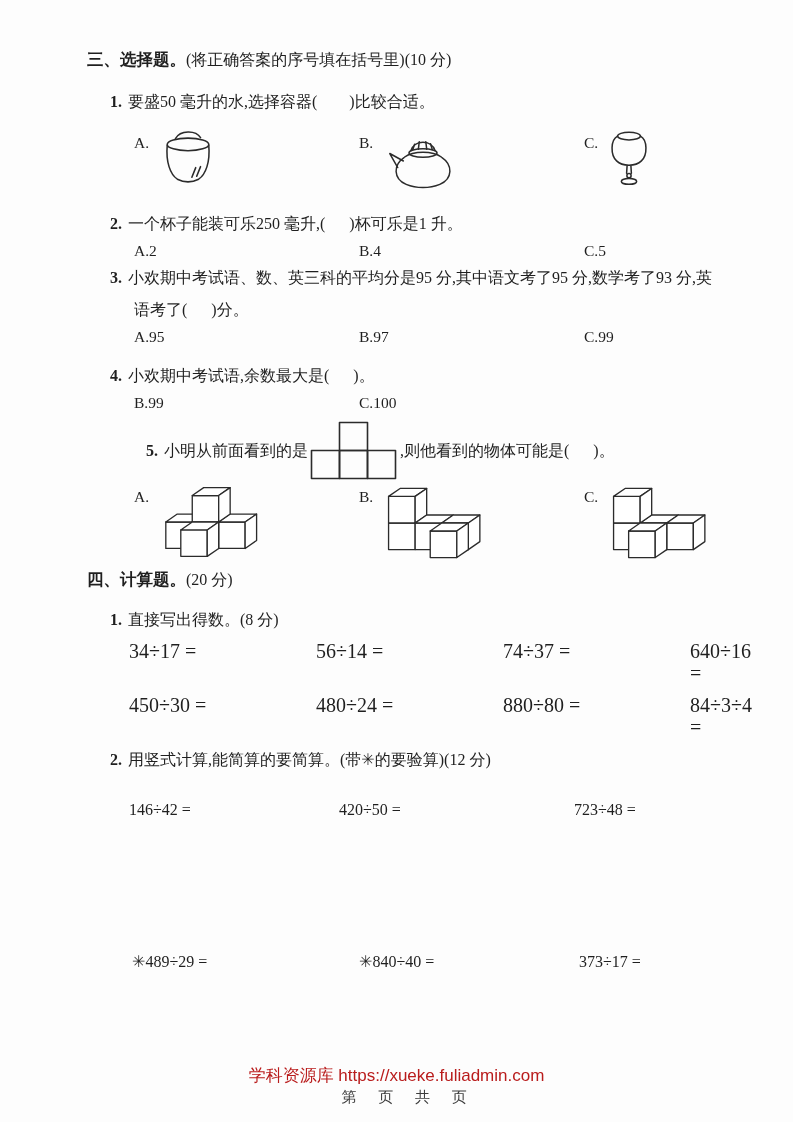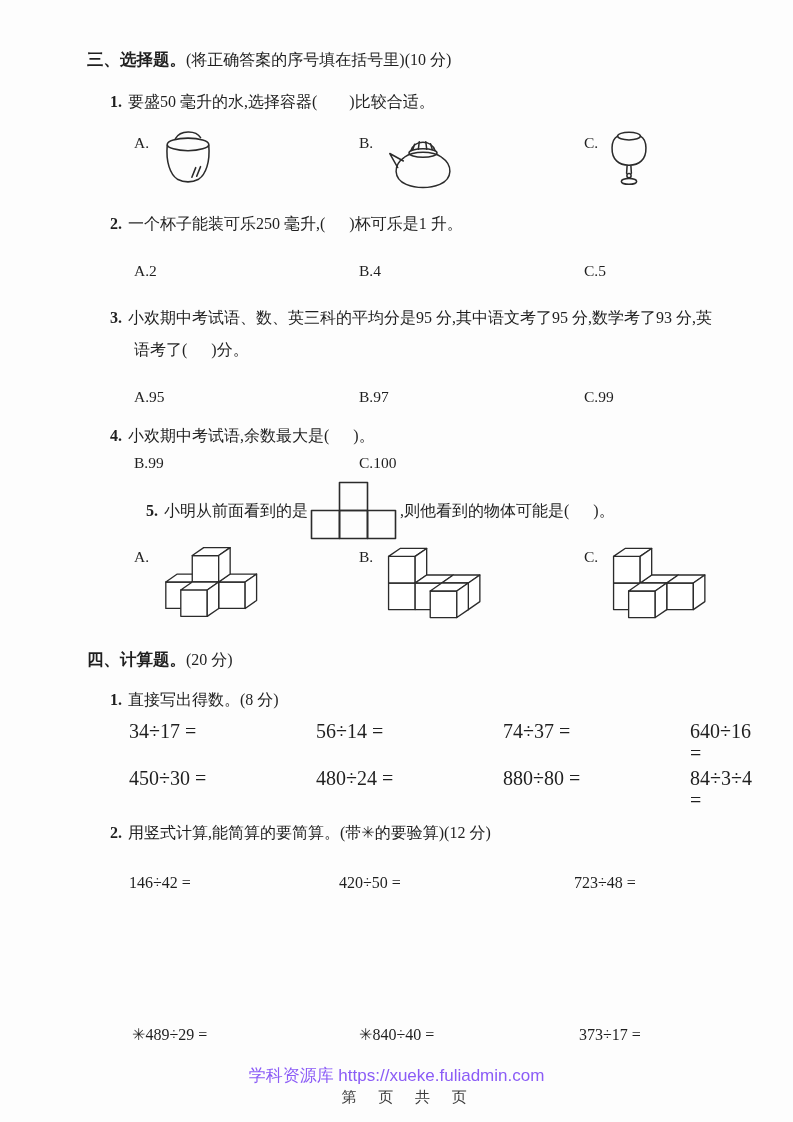--- a/index.html
+++ b/index.html
@@ -19,33 +19,33 @@
   .icon-row{display:flex;margin-left:47px;margin-top:6px;height:72px;align-items:flex-start;}
   .icon-col{width:225px;flex:0 0 auto;display:flex;align-items:flex-start;}
   .icon-col .lbl{font-size:15.5px;margin:10px 10px 0 0;}
   .q5-line{display:flex;align-items:center;margin-left:59px;font-size:16px;height:62px;margin-top:6px;white-space:pre-wrap;}
   .cube-row{display:flex;margin-left:47px;margin-top:2px;height:84px;align-items:flex-start;}
   .cube-col{width:225px;flex:0 0 auto;display:flex;align-items:flex-start;}
   .cube-col .lbl{font-size:15.5px;margin:4px 8px 0 0;}
   .expr-row{display:flex;margin-left:42px;margin-top:4px;font-size:20px;line-height:22px;white-space:pre-wrap;gap:42px;}
   .expr-row .c145{width:145px;flex:0 0 auto;}
   .expr-row .last{flex:1 1 auto;}
-  .row-gap{margin-top:3px;}
+  .row-gap{margin-top:10px;}
   .vexpr1{display:flex;margin-left:42px;margin-top:23px;font-size:16px;line-height:22px;white-space:pre-wrap;}
   .vexpr1 .c1{width:210px;}.vexpr1 .c2{width:235px;}.vexpr1 .c3{flex:1;}
   .vexpr2{display:flex;margin-left:45px;margin-top:130px;font-size:16px;line-height:22px;white-space:pre-wrap;}
   .vexpr2 .c1{width:227px;}.vexpr2 .c2{width:220px;}.vexpr2 .c3{flex:1;}
   .footer-src{position:absolute;left:0;top:1064px;width:100%;text-align:center;
-    font-family:"Liberation Sans","DejaVu Sans",sans-serif;font-size:17px;color:#8b5cf6;}
+    font-family:"Liberation Sans","DejaVu Sans",sans-serif;font-size:17px;color:#b91c1c;}
   .footer-page{position:absolute;left:0;top:1088px;width:100%;text-align:center;
     font-size:15px;color:#3c3c3c;letter-spacing:9px;white-space:pre-wrap;padding-left:12px;}
   svg{display:block;}
   .ink{stroke:#2b2b2b;stroke-width:1.6;fill:none;stroke-linecap:round;stroke-linejoin:round;}
   .face{stroke:#2b2b2b;stroke-width:1.5;fill:#fff;stroke-linejoin:round;}
-  .mt16{margin-top:14px;}.mt12{margin-top:12px;}.mt4{margin-top:20px;}.mt2{margin-top:12px;}.mt6{margin-top:6px;}
+  .mt16{margin-top:14px;}.mt12{margin-top:12px;}.mt4{margin-top:0;}.mt2{margin-top:12px;}.mt6{margin-top:6px;}
 </style>
 </head>
 <body>
 
 <div class="page">
   <div class="content">
 
     <div class="sec-title"><span class="main">三、选择题。</span><span class="note">(将正确答案的序号填在括号里)(10 分)</span></div>
 
     <div class="question mt16"><span class="qnum">1.</span><span class="qtext">要盛50 毫升的水,选择容器(        )比较合适。</span></div>

